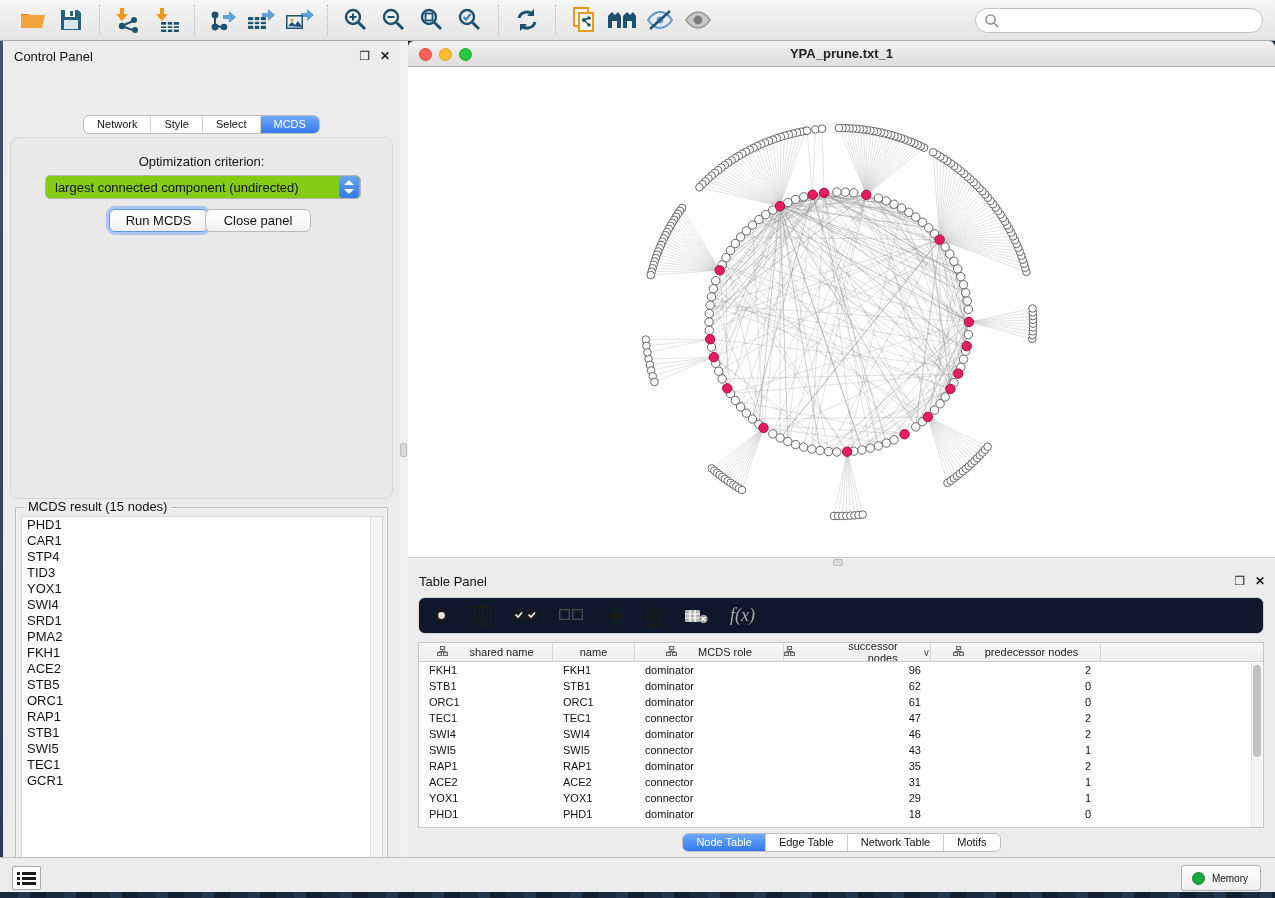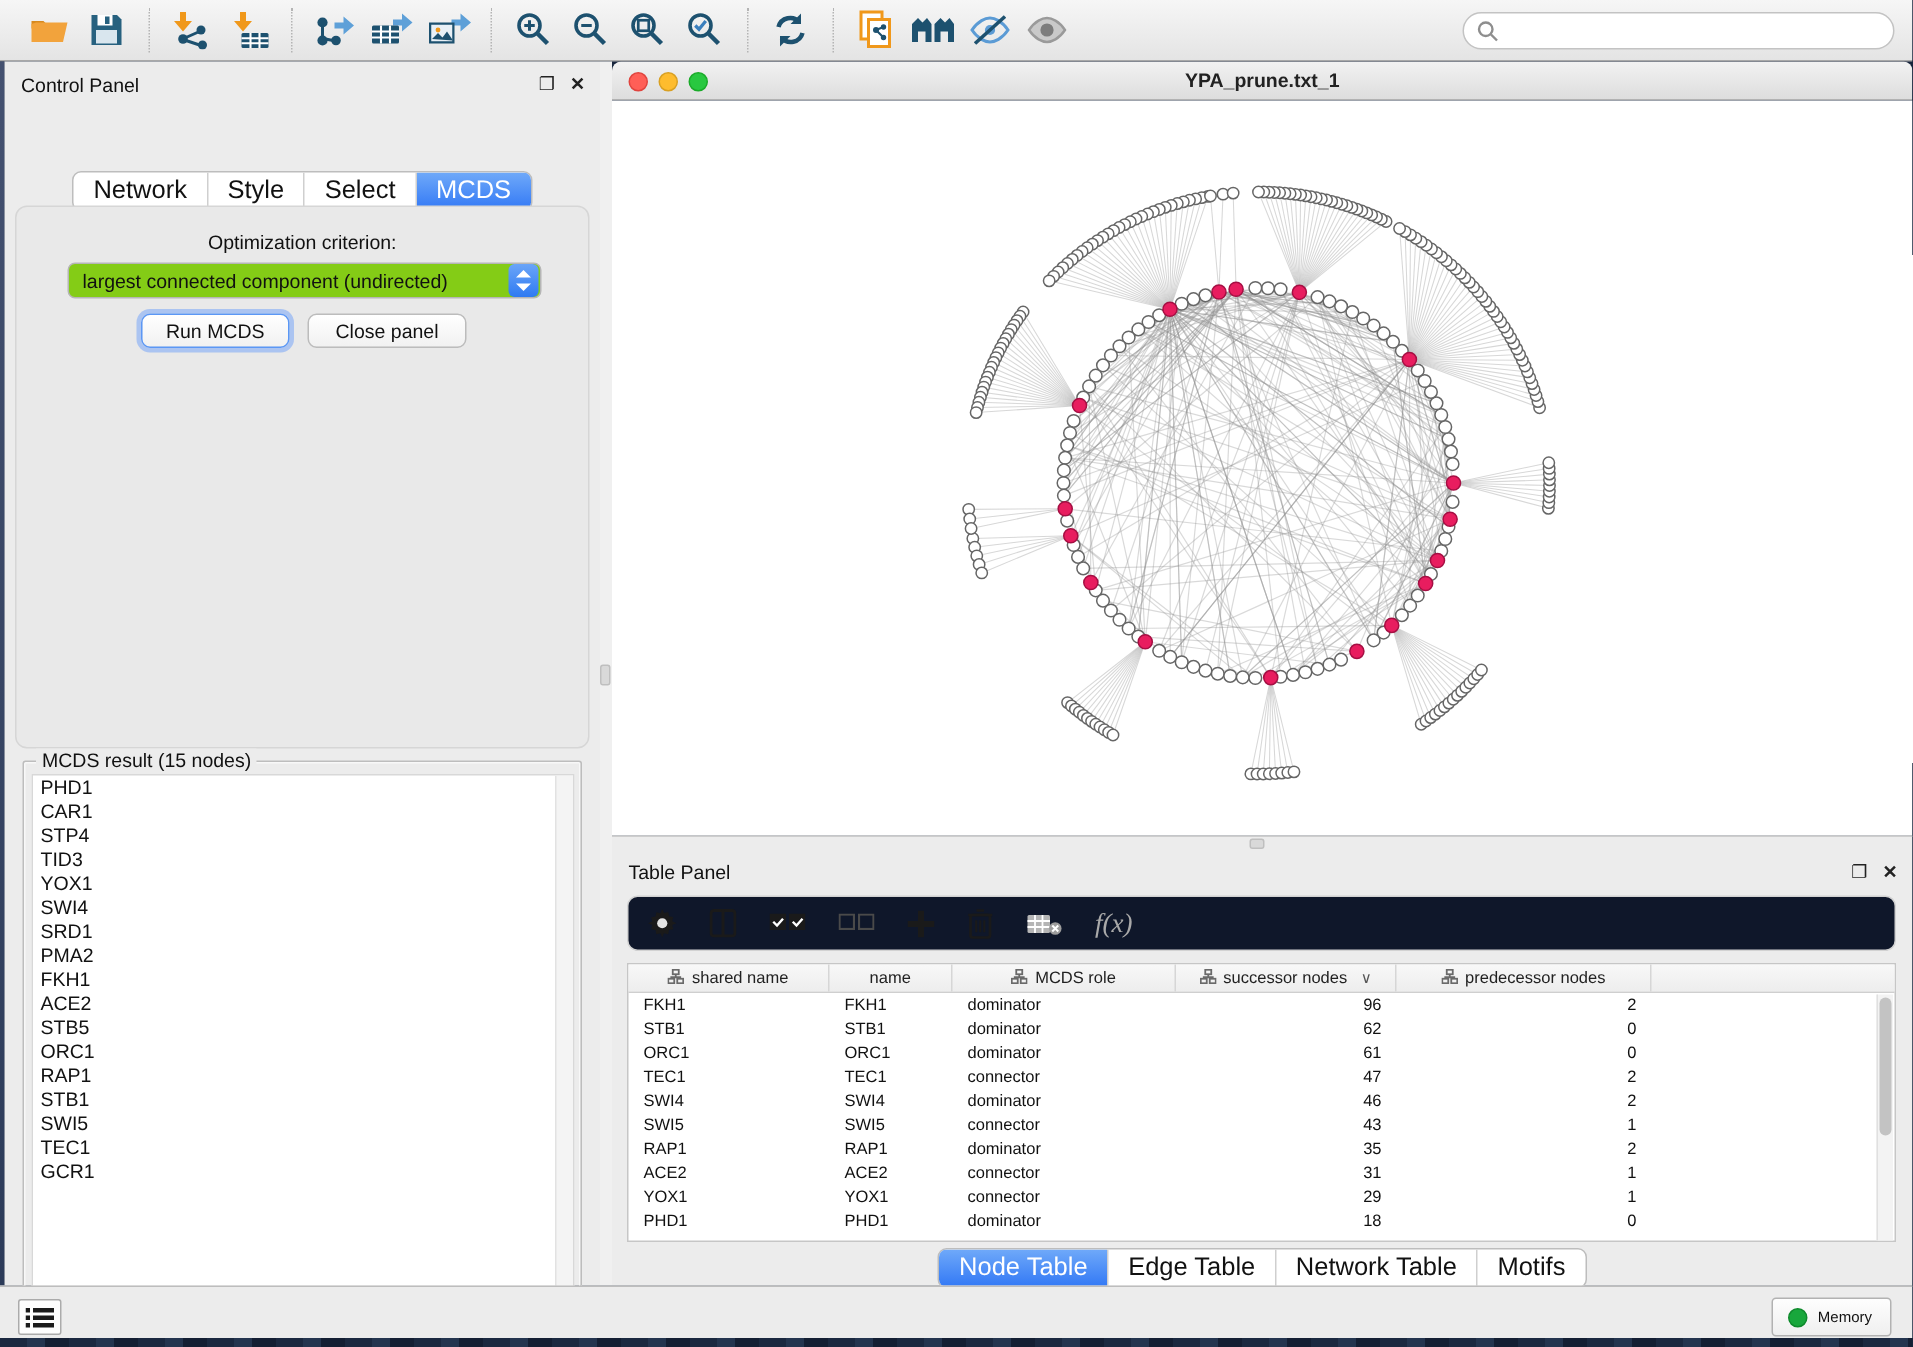--- a/index.html
+++ b/index.html
@@ -25,39 +25,39 @@
   #wall-left { left:0; top:41px; width:3px; height:851px; background:linear-gradient(#445170,#2b3a58); }
   #wall-bottom { left:0; top:892px; width:1275px; height:6px;
     background:repeating-linear-gradient(90deg,#1b2940 0 18px,#24354f 18px 30px,#141f33 30px 46px); }
 
   
   #control-panel { left:3px; top:41px; width:397px; height:816px; background:#ececec; }
   .panel-header { height:26px; display:flex; align-items:center; padding:4px 10px 0 11px; }
   .panel-title { font-size:13px; color:#111; flex:1; }
   .win-glyph { font-size:12px; color:#222; margin-left:10px; line-height:12px; cursor:default; }
   .seg { display:inline-flex; background:#fff; border:1px solid #bdbdbd; border-radius:6px; overflow:hidden; }
-  .seg .tab { padding:2px 13px 3px; font-size:17px; color:#111; border-left:1px solid #cfcfcf; white-space:nowrap; }
+  .seg .tab { padding:2px 13px 3px; font-size:11px; color:#111; border-left:1px solid #cfcfcf; white-space:nowrap; }
   .seg .tab:first-child { border-left:none; }
   .seg .tab.active { background:linear-gradient(#6fa9f9,#3278f5); color:#fff; }
   #cp-tabs-row { left:0; top:73px; width:397px; text-align:center; }
   #mcds-box { left:7px; top:96px; width:383px; height:362px; background:#e9e9e9;
     border:1px solid #d6d6d6; border-radius:8px; }
   #opt-label { left:0; top:113px; width:397px; text-align:center; font-size:13px; color:#111; }
   #opt-select { left:42px; top:134px; width:316px; height:24px; background:#84cc16;
     border:1px solid #b6b6b6; border-radius:5px; display:flex; align-items:center; }
   #opt-select .val { flex:1; font-size:13px; color:#111; padding-left:9px; white-space:nowrap; }
   #opt-stepper { width:20px; height:22px; margin-right:1px; border-radius:4px;
     background:linear-gradient(#6aa5f8,#2f7af2); position:relative; }
   #opt-stepper i { position:absolute; left:5px; width:0; height:0; border-left:5px solid transparent; border-right:5px solid transparent; }
   #opt-stepper .up { top:4px; border-bottom:5px solid #fff; }
   #opt-stepper .dn { bottom:4px; border-top:5px solid #fff; }
   .mac-btn { position:absolute; height:23px; background:linear-gradient(#ffffff,#f1f1f1);
     border:1px solid #bcbcbc; border-radius:6px; font-size:13px; color:#111;
     display:flex; align-items:center; justify-content:center; }
-  #run-btn { left:91px; top:168px; width:99px; border-color:#5b97f5; box-shadow:0 0 0 3px rgba(110,160,250,.5); }
+  #run-btn { left:106px; top:168px; width:99px; border-color:#5b97f5; box-shadow:0 0 0 3px rgba(110,160,250,.5); }
   #close-panel-btn { left:202px; top:168px; width:106px; }
 
   #mcds-fieldset { left:12px; top:466px; width:373px; height:372px;
     border:1px solid #bdbdbd; border-radius:2px; box-shadow:inset 0 0 0 1px #f8f8f8; }
   #mcds-legend { position:absolute; left:8px; top:-9px; background:#ececec; padding:0 4px;
     font-size:13px; color:#111; white-space:nowrap; }
   #mcds-list { position:absolute; left:5px; top:8px; width:362px; height:357px;
     background:#fff; border:1px solid #d8d8d8; overflow:hidden; }
   #mcds-scroll { position:absolute; right:0; top:0; width:12px; height:100%;
     background:#f4f4f4; border-left:1px solid #e2e2e2; }
@@ -87,21 +87,21 @@
   #table-panel { left:408px; top:566px; width:867px; height:291px; background:#ececec; }
   #tp-toolbar { position:absolute; left:10px; top:31px; width:846px; height:37px;
     background:#0f172a; border:1px solid #d2d2d2; border-radius:7px;
     display:flex; align-items:center; padding-left:13px; }
   .tp-icon { margin-right:22px; display:flex; align-items:center; }
   #fx-icon { font-family:"Liberation Serif", serif; font-style:italic; font-size:18px; color:#a9a9a9; }
   #node-table { position:absolute; left:10px; top:76px; width:846px; height:186px;
     background:#fff; border:1px solid #c6c6c6; }
   #nt-header { display:flex; height:19px; background:linear-gradient(#f8f8f8,#ededed);
     border-bottom:1px solid #cfcfcf; }
-  .hcell { display:flex; align-items:center; justify-content:center; gap:5px;
+  .hcell { display:flex; align-items:center; justify-content:center; gap:21px;
     border-right:1px solid #d6d6d6; font-size:11px; color:#222; overflow:hidden; }
   .hcell .chev { color:#555; font-size:10px; margin-left:4px; }
   .trow { display:flex; height:16px; }
   .tcell { font-size:11px; color:#111; line-height:16px; overflow:hidden; white-space:nowrap; }
   .tcell.l { text-align:left; padding-left:10px; }
   .tcell.r { text-align:right; padding-right:10px; }
   #nt-scroll { position:absolute; right:1px; top:20px; width:11px; height:164px; background:#f3f3f3; border-left:1px solid #e0e0e0; }
   #nt-thumb { position:absolute; left:1px; top:2px; width:8px; height:92px; background:#c3c3c3; border-radius:4px; }
   #tp-tabs-row { position:absolute; left:0; top:266px; width:867px; text-align:center; }
 

